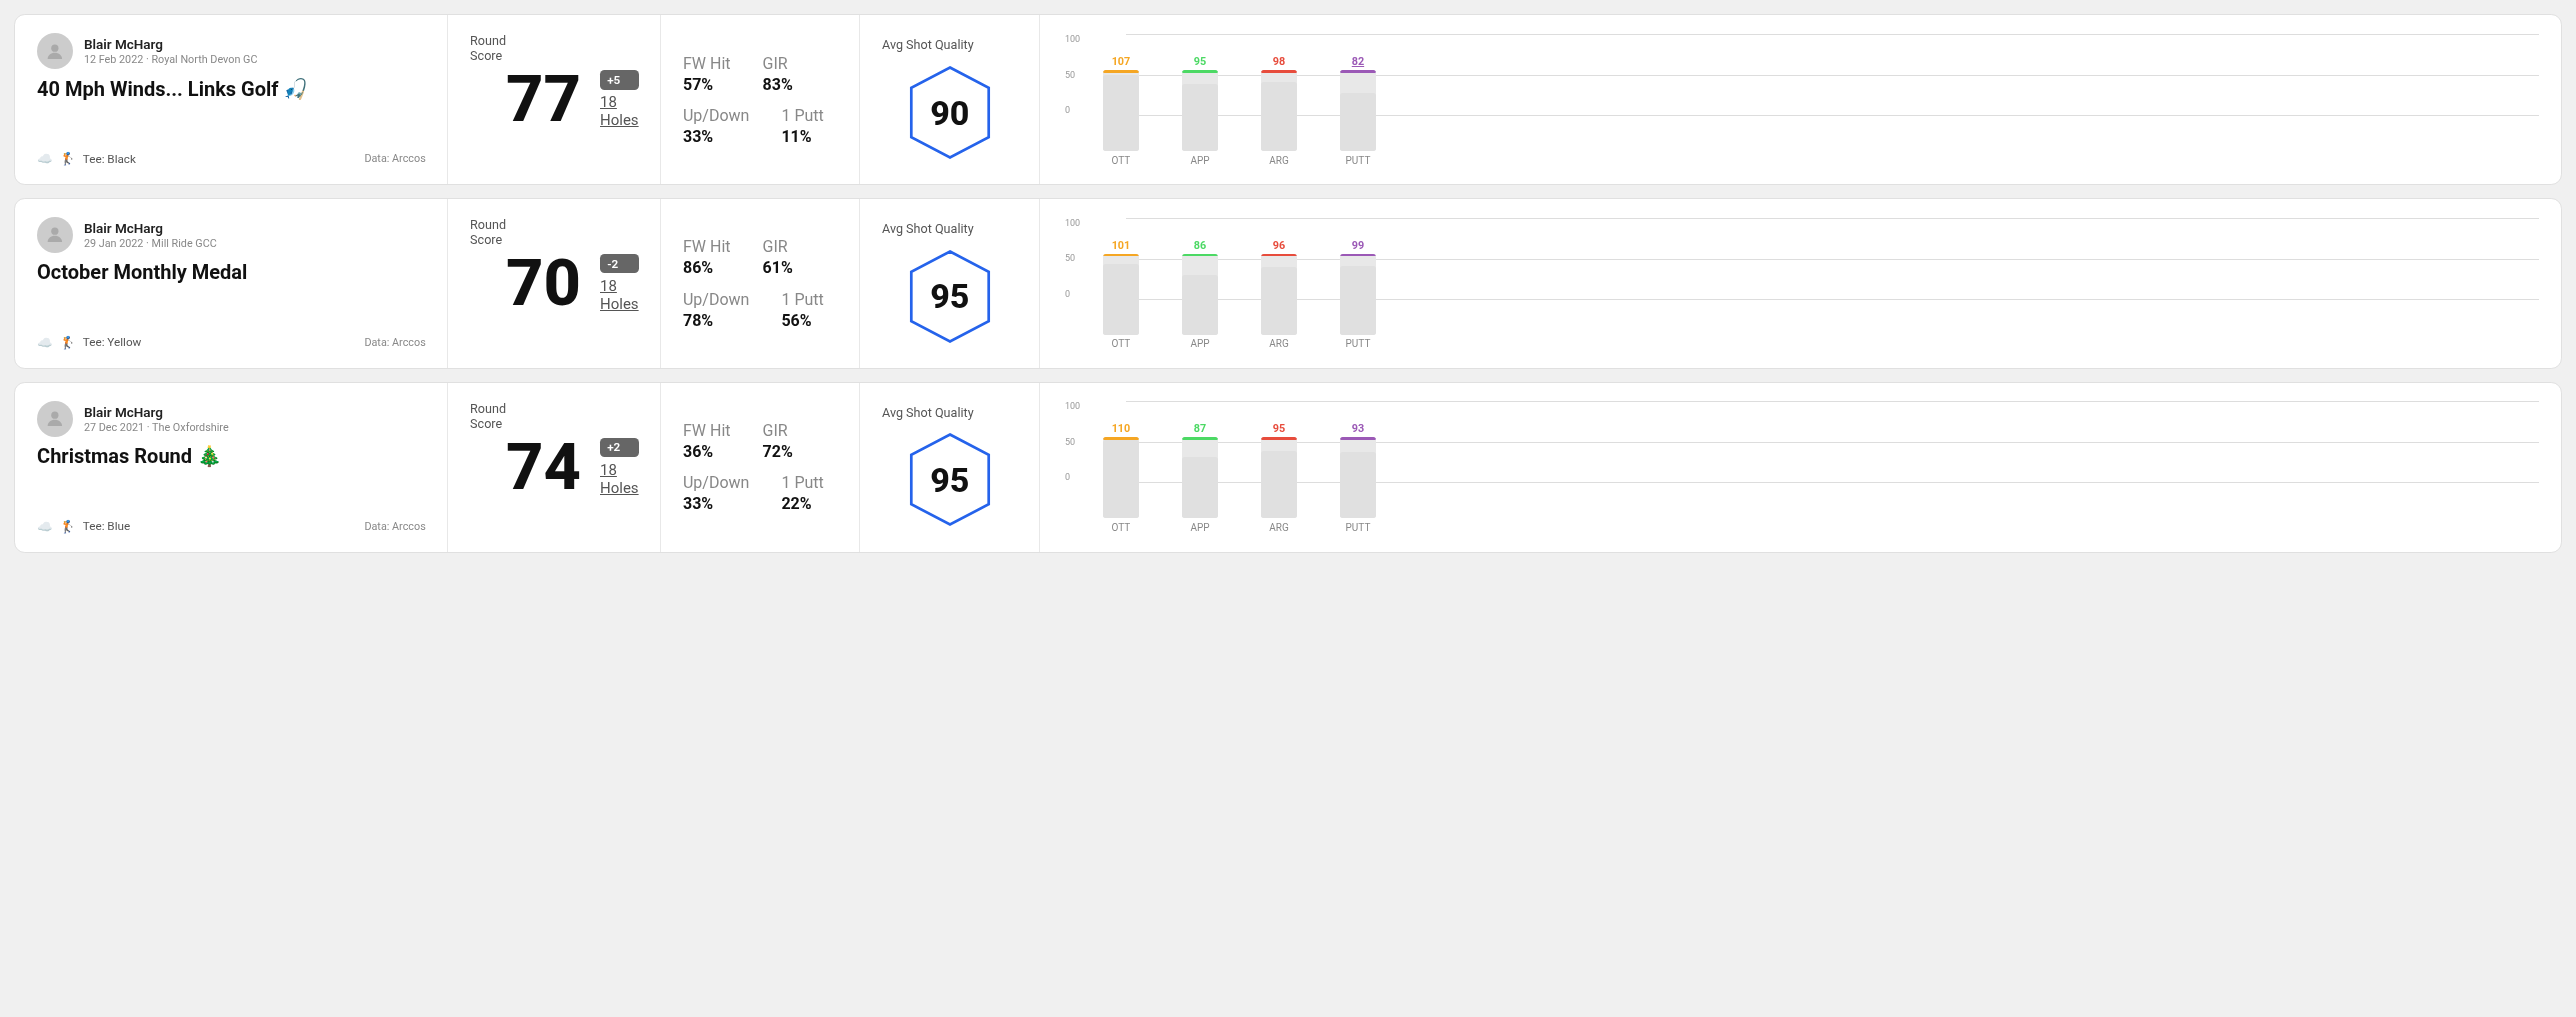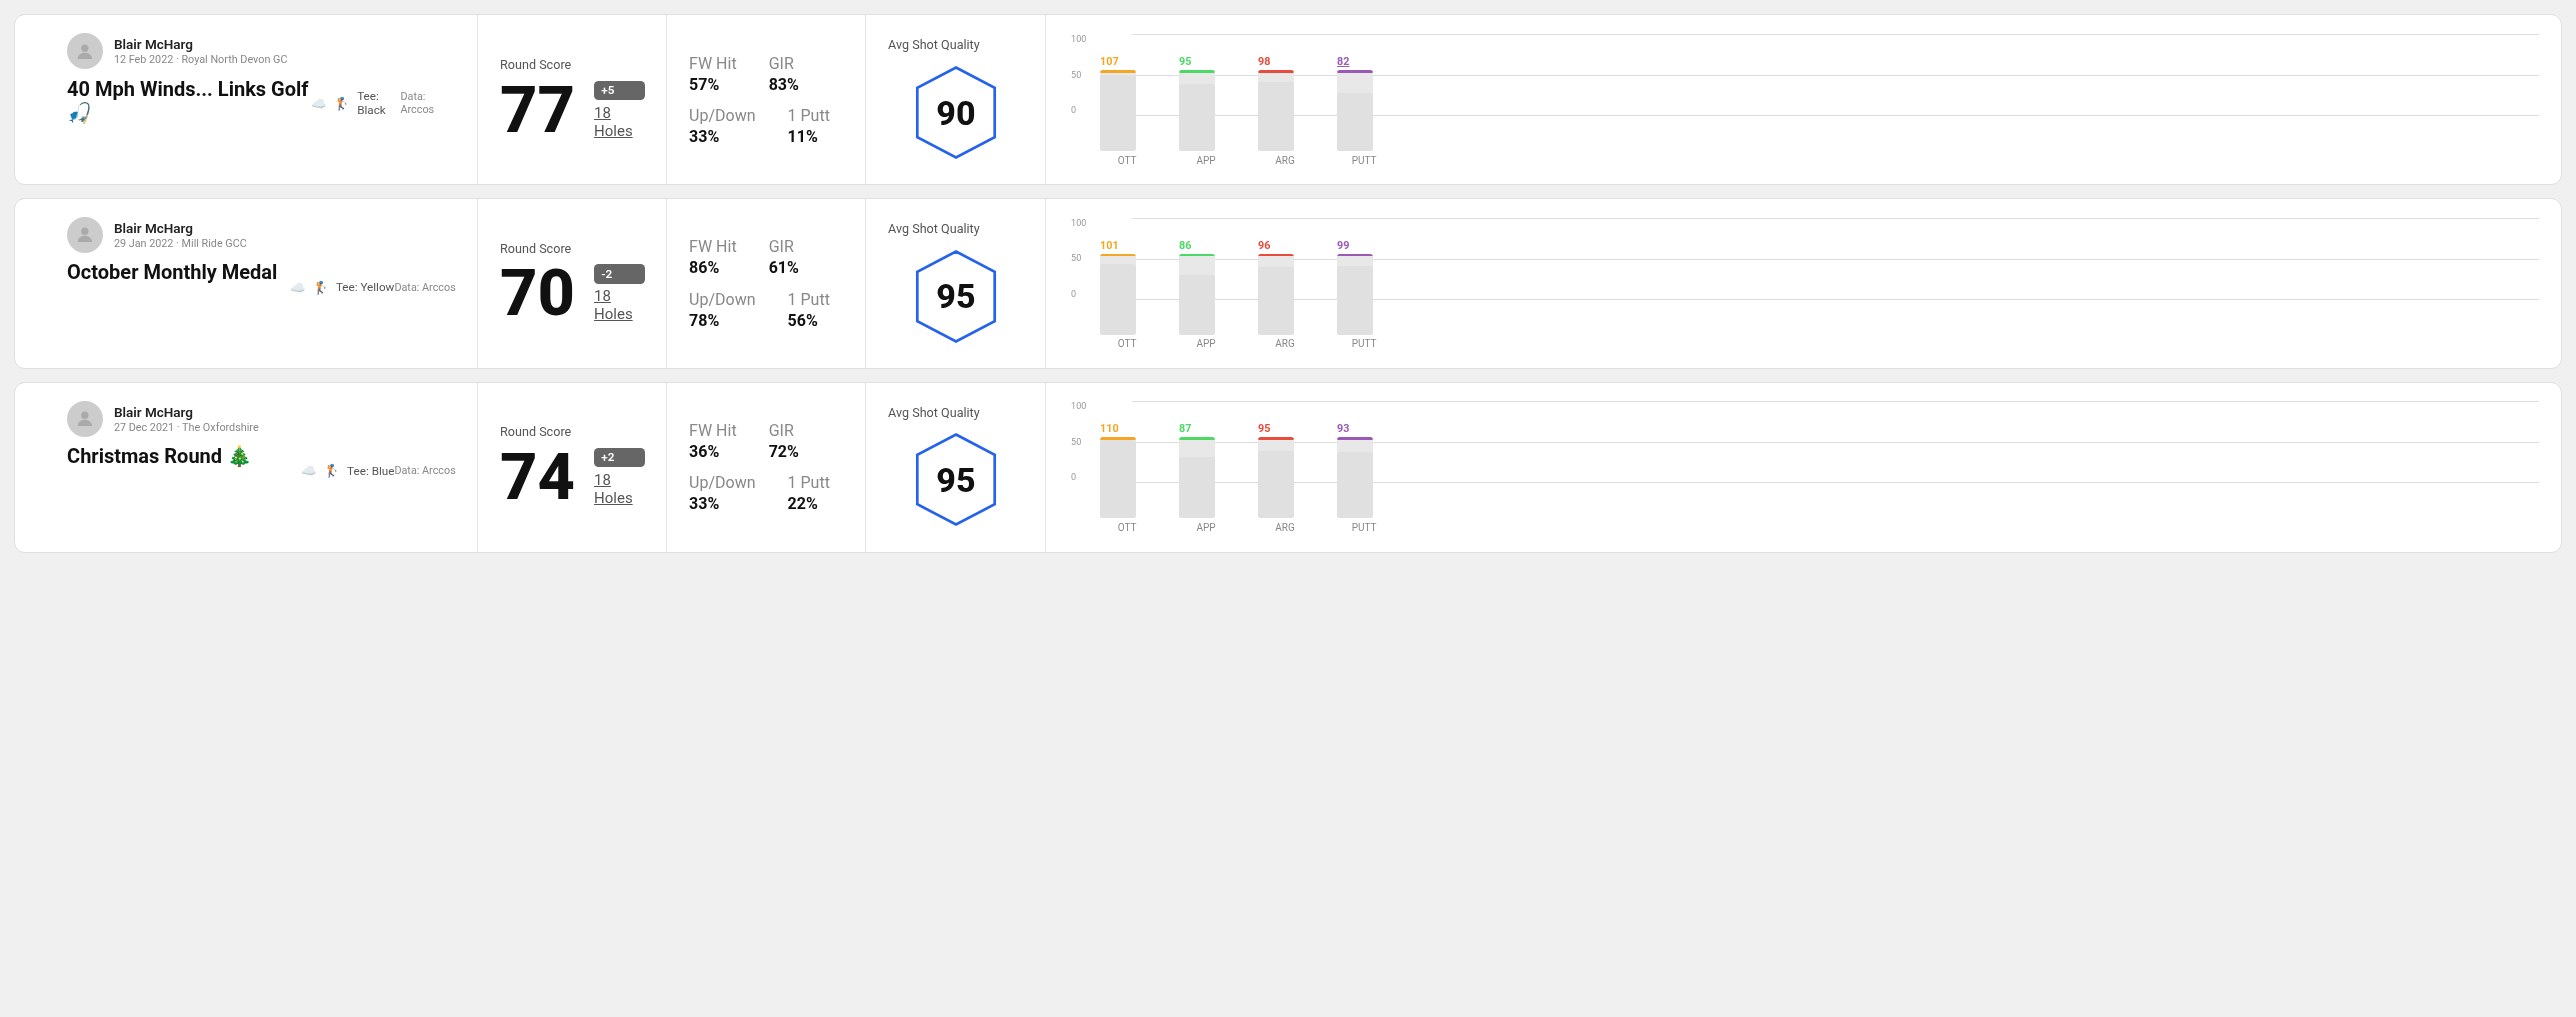--- a/index.html
+++ b/index.html
@@ -16,24 +16,23 @@
       margin-bottom: 12.6px;
       display: flex;
       align-items: stretch;
       overflow: hidden;
       min-height: 171px;
     }
     .card-left {
       flex: 0 0 433px;
       padding: 18px 21.7px;
       display: flex;
-      flex-direction: row;
+      flex-direction: column;
       justify-content: space-between;
       border-right: 0.9px solid #e8e8e8;
-      margin-left: 30px;
     }
     .user-row {
       display: flex;
       align-items: center;
       gap: 10.8px;
       margin-bottom: 5.4px;
     }
     .avatar {
       width: 36px;
       height: 36px;
@@ -68,21 +67,21 @@
       color: #555;
     }
     .tee-icon { font-size: 12.6px; color: #777; }
     .data-source { font-size: 10.8px; color: #888; }
 
     .card-score {
       flex: 0 0 189px;
       padding: 18px 21.7px;
       border-right: 0.9px solid #e8e8e8;
       display: flex;
-      flex-direction: column;
+      flex-direction: row;
       justify-content: center;
     }
     .score-label { font-size: 12.6px; color: #555; margin-bottom: 5.4px; }
     .score-main {
       display: flex;
       align-items: center;
       gap: 19px;
     }
     .score-number {
       font-size: 65px;
@@ -166,20 +165,21 @@
     .chart-area {
       display: flex;
       align-items: flex-end;
       gap: 25px;
       height: 117px;
       position: relative;
     }
     .chart-column {
       display: flex;
       flex-direction: column;
+      align-items: center;
       width: 54px;
     }
     .chart-value-label {
       font-size: 10.8px;
       font-weight: 700;
       margin-bottom: 1.8px;
     }
     .chart-bar-container {
       width: 36px;
       height: 81px;

